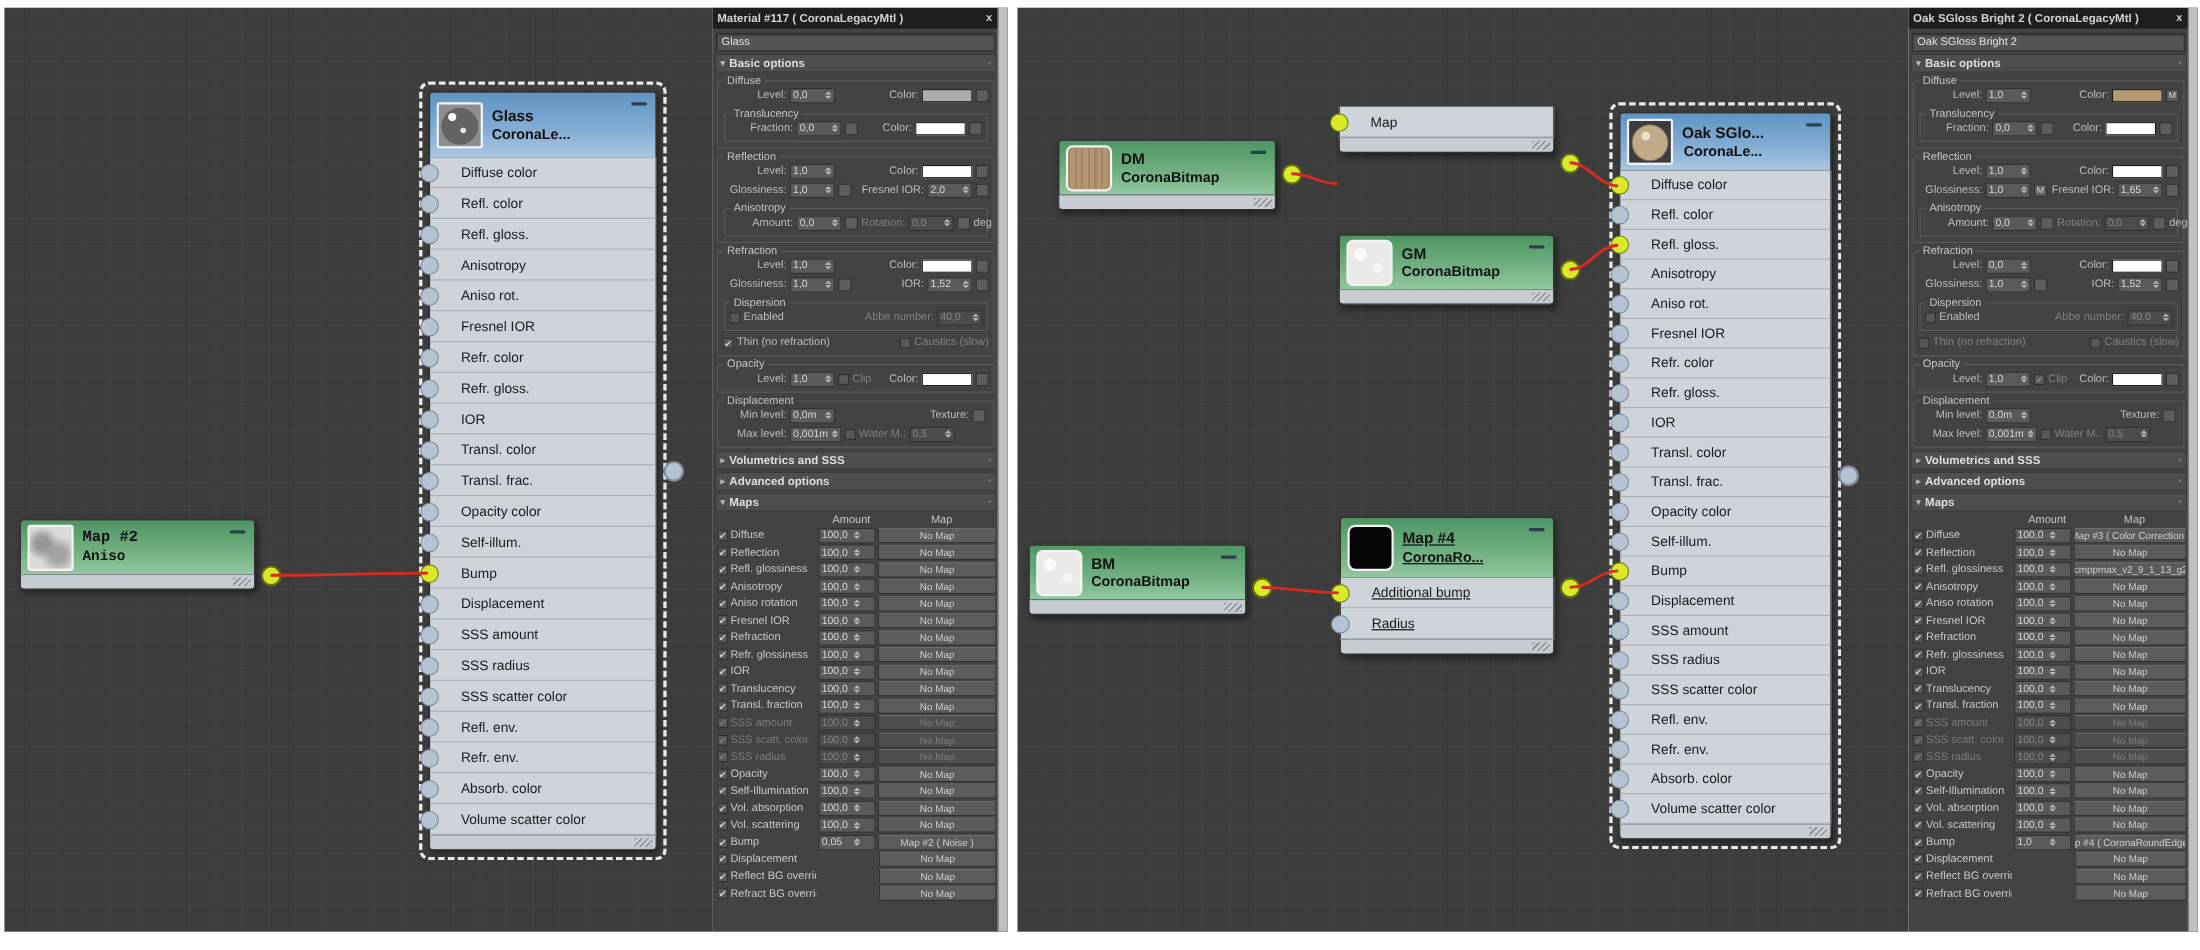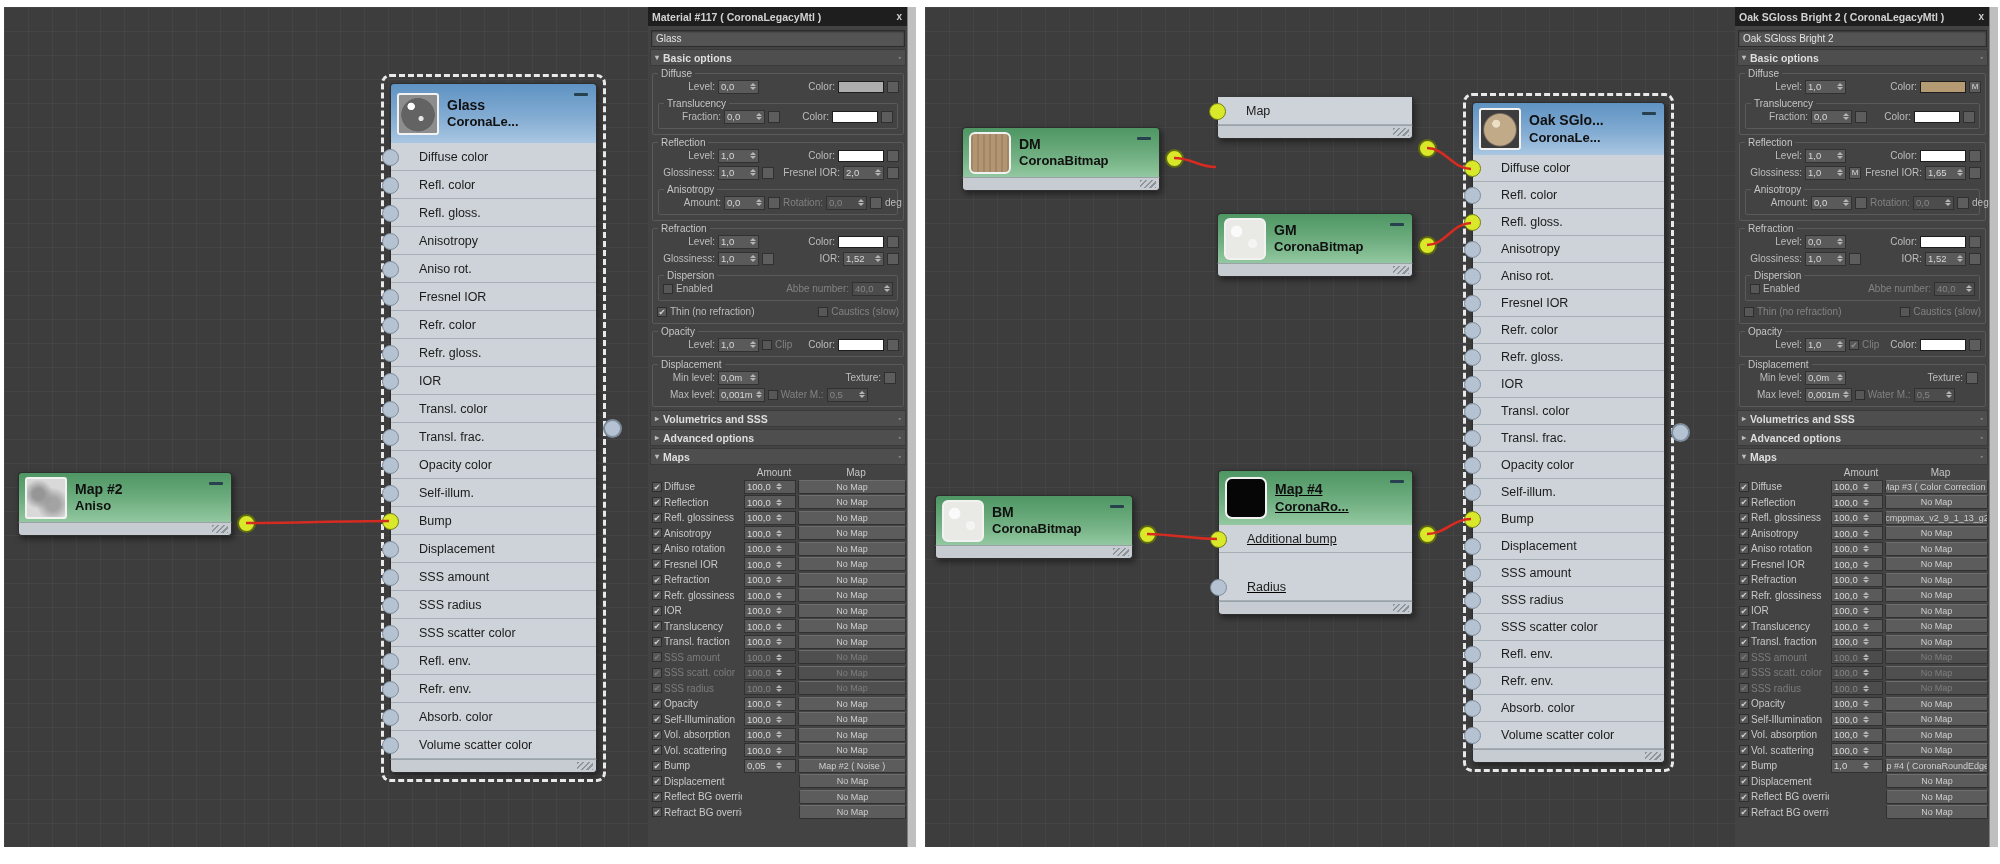--- a/index.html
+++ b/index.html
@@ -94,21 +94,21 @@
           border-radius:2px;color:#cecece;font-size:9px;display:flex;align-items:center;justify-content:center;
           white-space:nowrap;overflow:hidden;}
   .mrow.dis .mapbtn{background:#4f4f4f;color:#7e7e7e;}
 </style>
 </head>
 <body>
 
 <div id="root">
     <div class="frame" style="left: 4px;">
       <div class="canvas" style="width: 644px;">
-        <div class="node" style="left: 14px; top: 465px; width: 214px;">
+        <div class="node" style="left: 14px; top: 465px; width: 214px; font-family: Liberation Mono, monospace;">
           <div class="out-tab" style="left: 208px; top: 23px;"></div>
           <div class="out-dot on" style="left: 219px; top: 42px;"></div>
           <div class="node-hd map" style="height: 50px;">
             <div class="thumb th-noise"></div>
             <div class="ntitles">
               <div class="ntitle">Map #2</div>
               <div class="nsub">Aniso</div>
             </div>
             <div class="nmin"></div>
           </div>
@@ -778,30 +778,30 @@
               <div class="ntitle">Map #4</div>
               <div class="nsub">CoronaRo...</div>
             </div>
             <div class="nmin"></div>
           </div>
           <div class="slots">
             <div class="slot" style="height: 28px;">
               <span class="dot on" style="top: 5.5px;"></span>
               <span class="slot-lab">Additional bump</span>
             </div>
-            <div class="slot" style="height: 28px; margin-top: 20px;">
+            <div class="slot" style="height: 28px;">
               <span class="dot" style="top: 5.5px;"></span>
               <span class="slot-lab">Radius</span>
             </div>
           </div>
           <div class="nfoot">
             <span class="grip"></span>
           </div>
         </div>
-        <div class="node selected" style="left: 547px; top: 95px; width: 193px;">
+        <div class="node selected" style="left: 547px; top: 95px; width: 193px; text-align: center;">
           <div class="out-strip" style="left: 189px; top: 57px; height: 571px;"></div>
           <div class="out-dot off" style="left: 199px; top: 321px;"></div>
           <div class="node-hd material" style="height: 53px;">
             <div class="thumb th-oak-sphere"></div>
             <div class="ntitles">
               <div class="ntitle">Oak SGlo...</div>
               <div class="nsub">CoronaLe...</div>
             </div>
             <div class="nmin"></div>
           </div>

